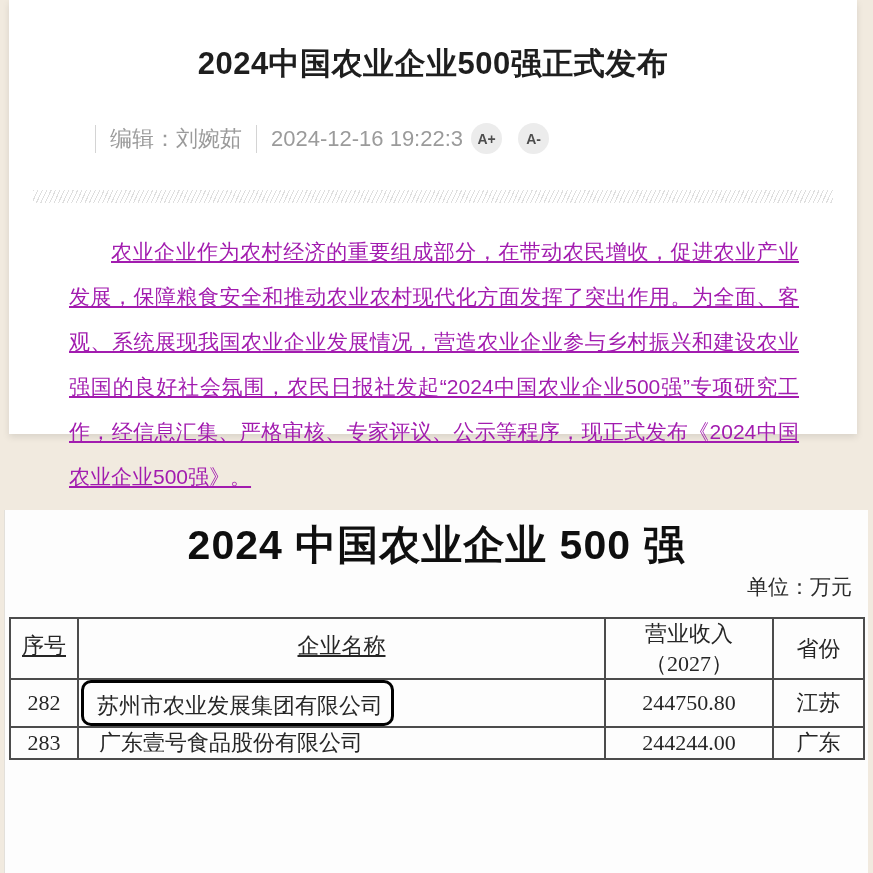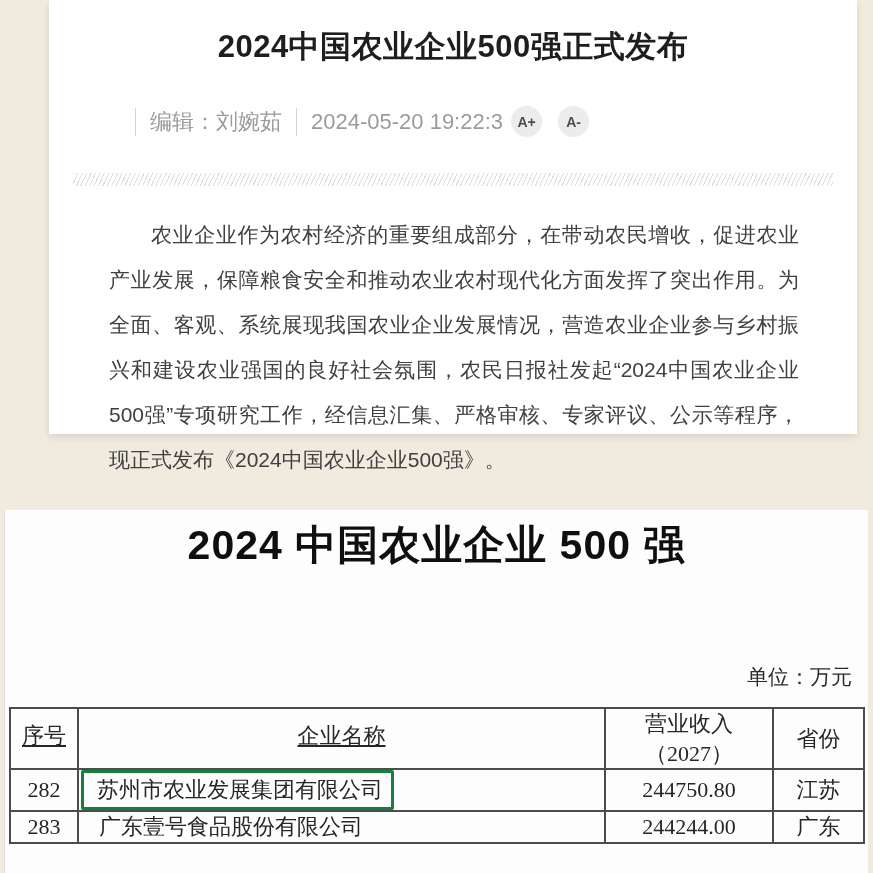--- a/index.html
+++ b/index.html
@@ -11,22 +11,21 @@
     position: relative;
   }
 
   
   .article-card {
     position: absolute;
     left: 9px; top: 0; right: 16px;
     height: 434px;
     background: #ffffff;
     box-shadow: 0 3px 7px rgba(0,0,0,0.10);
-    padding: 0 0 10px 0;
-    margin-left: 40px;
+    padding: 17px 0 10px 0;
   }
   .article-title {
     margin-top: 26px;
     text-align: center;
     font-size: 31px;
     font-weight: 700;
     color: #1e1e1e;
     letter-spacing: 0.5px;
   }
   .meta-row {
@@ -69,23 +68,24 @@
       #d9d9d9 0px, #d9d9d9 1px,
       transparent 1px, transparent 4px
     );
     opacity: 0.85;
   }
   .article-body {
     margin-top: 26px;
     padding: 0 58px 0 60px;
     font-size: 21px;
     line-height: 45px;
-    color: #404040;
+    color: #a21caf;
     text-align: justify;
     text-indent: 2em;
+    text-decoration: underline;
   }
   .signature, .signature-date {
     text-align: right;
     padding-right: 46px;
     font-size: 21px;
     color: #333333;
   }
   .signature { margin-top: 32px; }
   .signature-date { margin-top: 34px; }
 
@@ -100,21 +100,20 @@
   .ranking-title {
     padding-top: 8px;
     text-align: center;
     font-size: 41px;
     font-weight: 700;
     color: #0f0f0f;
     letter-spacing: 1px;
     font-family: "Liberation Sans", "DejaVu Sans", sans-serif;
   }
   .unit-label {
-    margin-top: 90px;
     text-align: right;
     padding-right: 16px;
     font-size: 21px;
     color: #2b2b2b;
     font-family: "Liberation Serif", "DejaVu Serif", serif;
   }
   table.rank-table {
     margin: 16px 3px 0 4px;
     width: calc(100% - 7px);
     border-collapse: collapse;
@@ -132,37 +131,37 @@
   .col-company{ }
   .col-revenue{ width: 168px; }
   .col-province{ width: 91px; }
   th.h-rank, th.h-company { vertical-align: bottom; padding-bottom: 17px; text-align: center; text-decoration: underline; }
   th.h-revenue, th.h-province { vertical-align: middle; text-align: center; line-height: 1.35; }
   td.c-rank, td.c-revenue, td.c-province { text-align: center; }
   td.c-company { text-align: left; padding-left: 20px; }
   tr.last-row td { height: 28px; font-size: 22px; }
   .company-text { display: inline-block; }
   tr.highlighted .company-text {
-    border: 3px solid #15803d;
-    border-radius: 2px;
-    padding: 2px 8px 2px 13px;
+    border: 3px solid #000000;
+    border-radius: 10px;
+    padding: 8px 8px 2px 13px;
     margin-left: -18px;
   }
 </style>
 </head>
 <body>
 
 <div class="article-card">
   <h1 class="article-title">2024中国农业企业500强正式发布</h1>
 
   <div class="meta-row">
     <span class="meta-sep"></span>
     <span>编辑：刘婉茹</span>
     <span class="meta-sep"></span>
-    <span class="meta-time">2024-05-20 19:22:3</span>
+    <span class="meta-time">2024-12-16 19:22:3</span>
     <span class="font-btn plus">A+</span>
     <span class="font-btn minus">A-</span>
   </div>
 
   <div class="hatch-divider"></div>
 
   <p class="article-body">农业企业作为农村经济的重要组成部分，在带动农民增收，促进农业产业发展，保障粮食安全和推动农业农村现代化方面发挥了突出作用。为全面、客观、系统展现我国农业企业发展情况，营造农业企业参与乡村振兴和建设农业强国的良好社会氛围，农民日报社发起“2024中国农业企业500强”专项研究工作，经信息汇集、严格审核、专家评议、公示等程序，现正式发布《2024中国农业企业500强》。</p>
 
   <div class="signature">农民日报社</div>
   <div class="signature-date">2024年12月20日</div>

